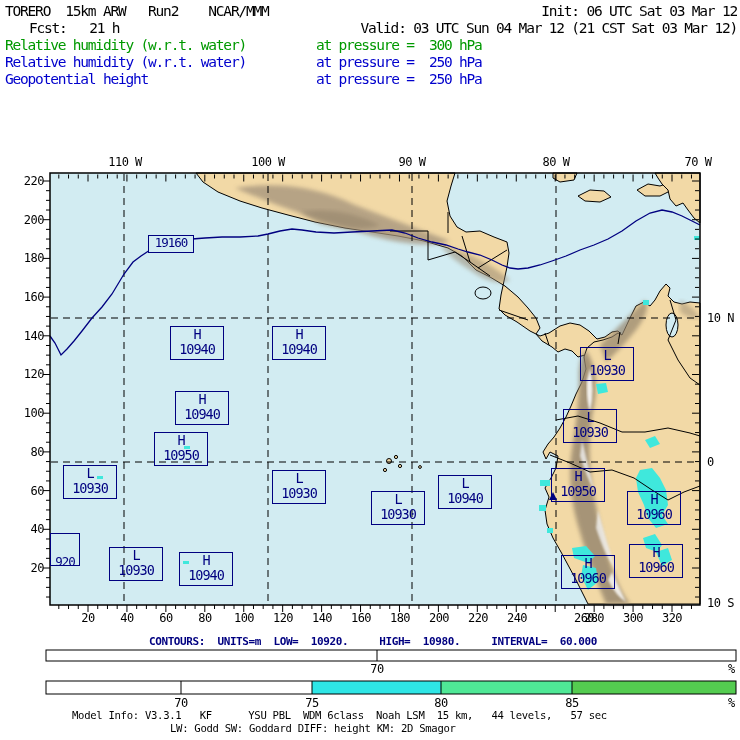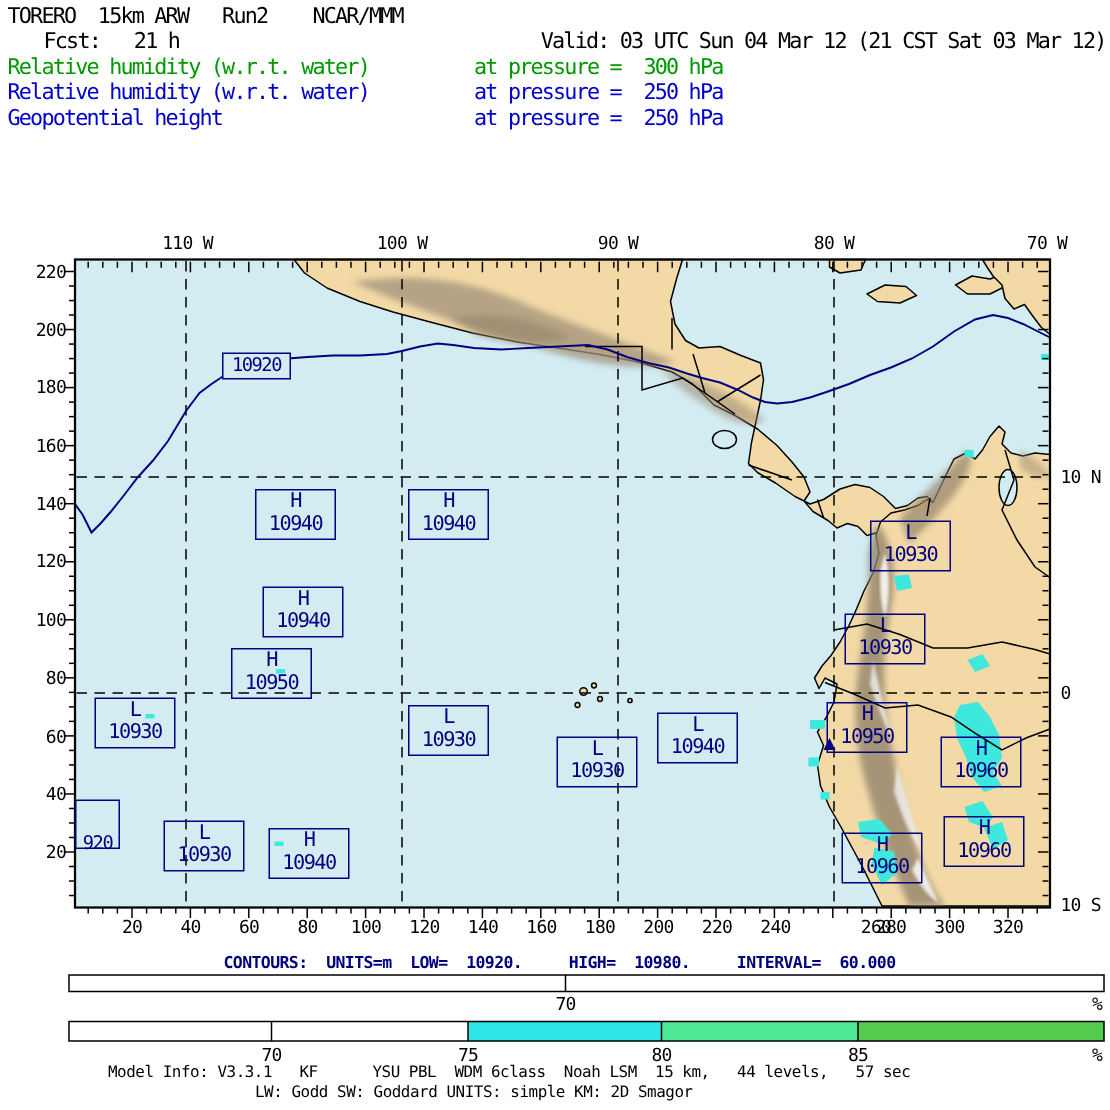--- a/index.html
+++ b/index.html
@@ -17,20 +17,21 @@
   .contours-caption{font-size:11px;font-weight:bold;color:#000080;letter-spacing:-0.4px;}
   .footer-line{font-size:10.6px;color:#000;letter-spacing:-0.3px;}
   svg{display:block;}
 </style>
 </head>
 <body>
 
 <div id="page">
 
   <div class="abs hdr pre" style="left:5px;top:3px;">TORERO  15km ARW   Run2    NCAR/MMM</div>
+  <div class="abs hdr pre" style="right:3px;top:3px;">Init: 06 UTC Sat 03 Mar 12</div>
   <div class="abs hdr pre" style="left:5px;top:20px;margin-left:24px;">Fcst:   21 h</div>
   <div class="abs hdr pre" style="right:3px;top:20px;">Valid: 03 UTC Sun 04 Mar 12 (21 CST Sat 03 Mar 12)</div>
 
   <div class="abs fld-label pre" style="left:5px;top:37px;color:#009900;">Relative humidity (w.r.t. water)</div>
   <div class="abs fld-label pre" style="left:316px;top:37px;color:#009900;">at pressure =  300 hPa</div>
   <div class="abs fld-label pre" style="left:5px;top:54px;color:#0000cc;">Relative humidity (w.r.t. water)</div>
   <div class="abs fld-label pre" style="left:316px;top:54px;color:#0000cc;">at pressure =  250 hPa</div>
   <div class="abs fld-label pre" style="left:5px;top:71px;color:#0000cc;">Geopotential height</div>
   <div class="abs fld-label pre" style="left:316px;top:71px;color:#0000cc;">at pressure =  250 hPa</div>
 
@@ -464,29 +465,29 @@
         <div>10960</div>
       </div>
       <div class="abs hl-marker" style="left: 629px; top: 544px;">
         <div>H</div>
         <div>10960</div>
       </div>
       <div class="abs hl-marker" style="left: 561px; top: 555px;">
         <div>H</div>
         <div>10960</div>
       </div>
-      <div class="abs contour-label" style="left: 148px; top: 235px; width: 44px; height: 16px; line-height: 14px;">10920</div>
+      <div class="abs contour-label" style="left: 148px; top: 235px; width: 44px; height: 16px; line-height: 14px;">19160</div>
       <div class="abs contour-label" style="left: 50px; top: 532.5px; width: 28px; height: 31px; line-height: 56px;">920</div>
     </div>
   <div id="cbar-layer" class="abs" style="left:0;top:0;width:740px;height:740px;">
       <span class="abs axis-label pre" style="left: 377px; top: 662px; transform: translateX(-50%);">70</span>
       <span class="abs axis-label pre" style="left: 728px; top: 662px;">%</span>
       <span class="abs axis-label pre" style="left: 181px; top: 696px; transform: translateX(-50%);">70</span>
       <span class="abs axis-label pre" style="left: 312px; top: 696px; transform: translateX(-50%);">75</span>
       <span class="abs axis-label pre" style="left: 441px; top: 696px; transform: translateX(-50%);">80</span>
       <span class="abs axis-label pre" style="left: 572px; top: 696px; transform: translateX(-50%);">85</span>
       <span class="abs axis-label pre" style="left: 728px; top: 696px;">%</span>
     </div>
 
   <div class="abs contours-caption pre" style="left:373px;top:635px;transform:translateX(-50%);">CONTOURS:  UNITS=m  LOW=  10920.     HIGH=  10980.     INTERVAL=  60.000</div>
   <div class="abs footer-line pre" style="left:72px;top:709px;">Model Info: V3.3.1   KF      YSU PBL  WDM 6class  Noah LSM  15 km,   44 levels,   57 sec</div>
-  <div class="abs footer-line pre" style="left:170px;top:722px;">LW: Godd SW: Goddard UNITS: simple KM: 2D Smagor</div>
+  <div class="abs footer-line pre" style="left:170px;top:722px;">LW: Godd SW: Goddard DIFF: height KM: 2D Smagor</div>
 </div>
 
 </body></html>

